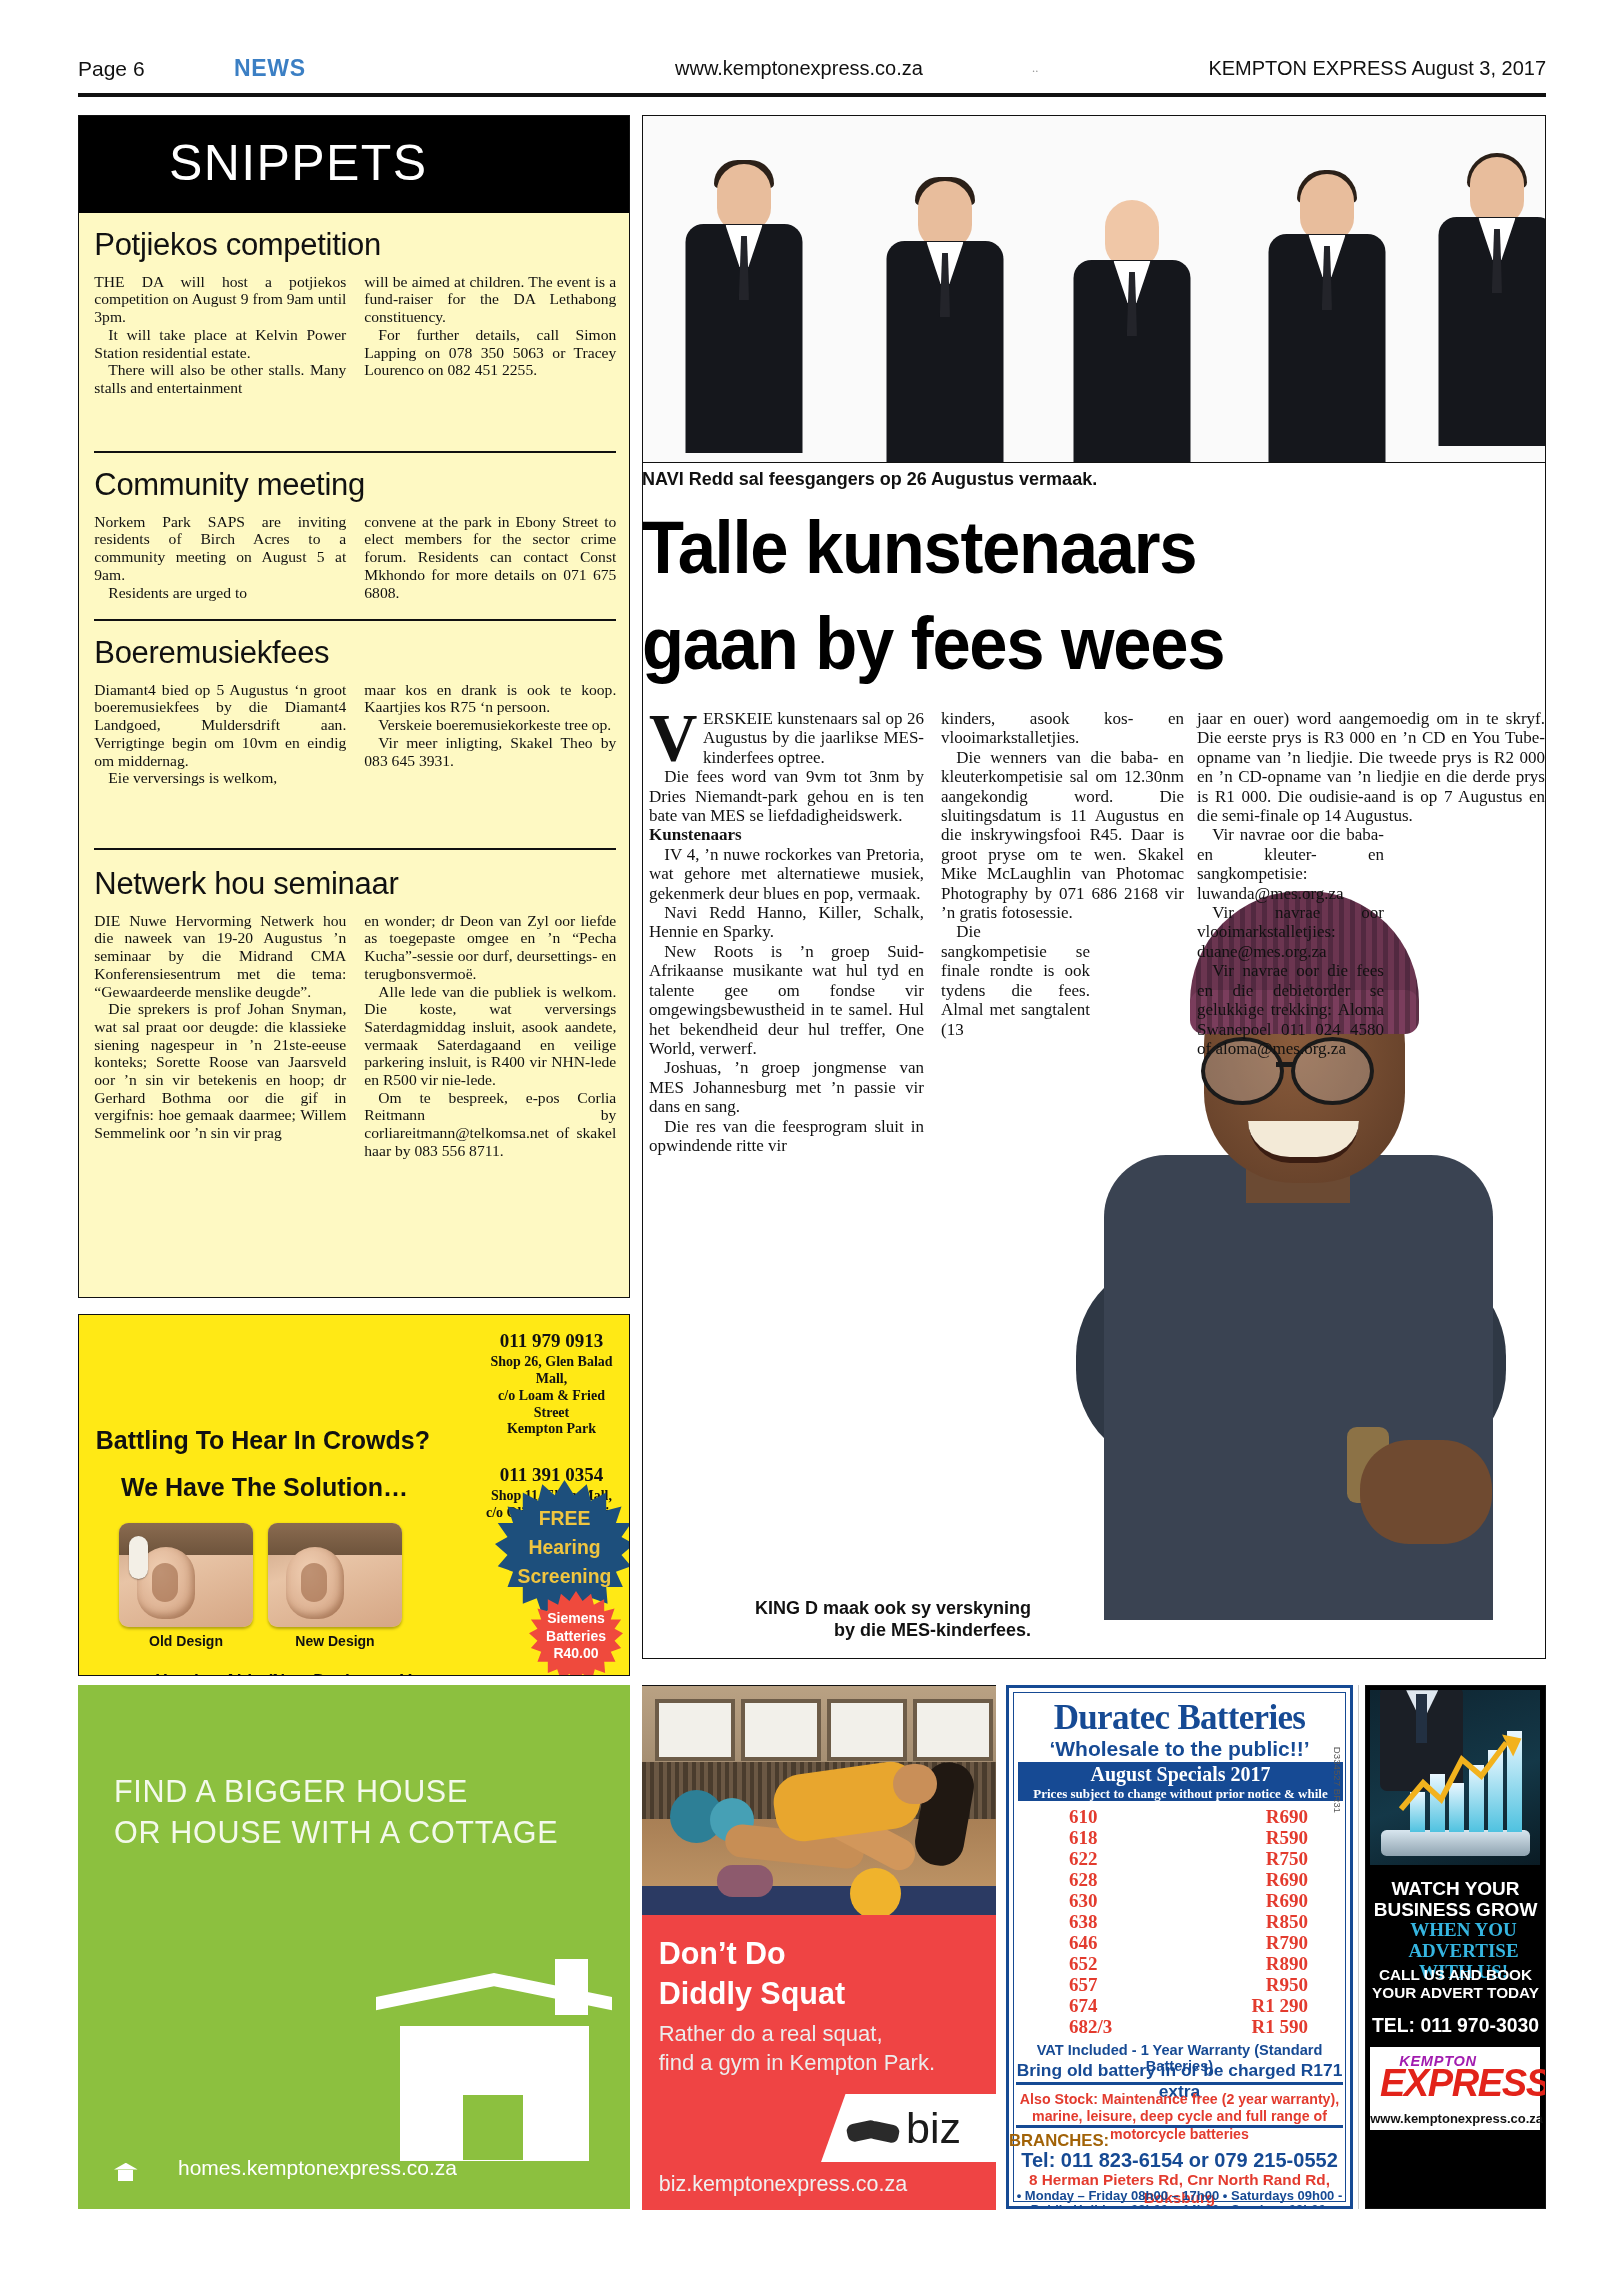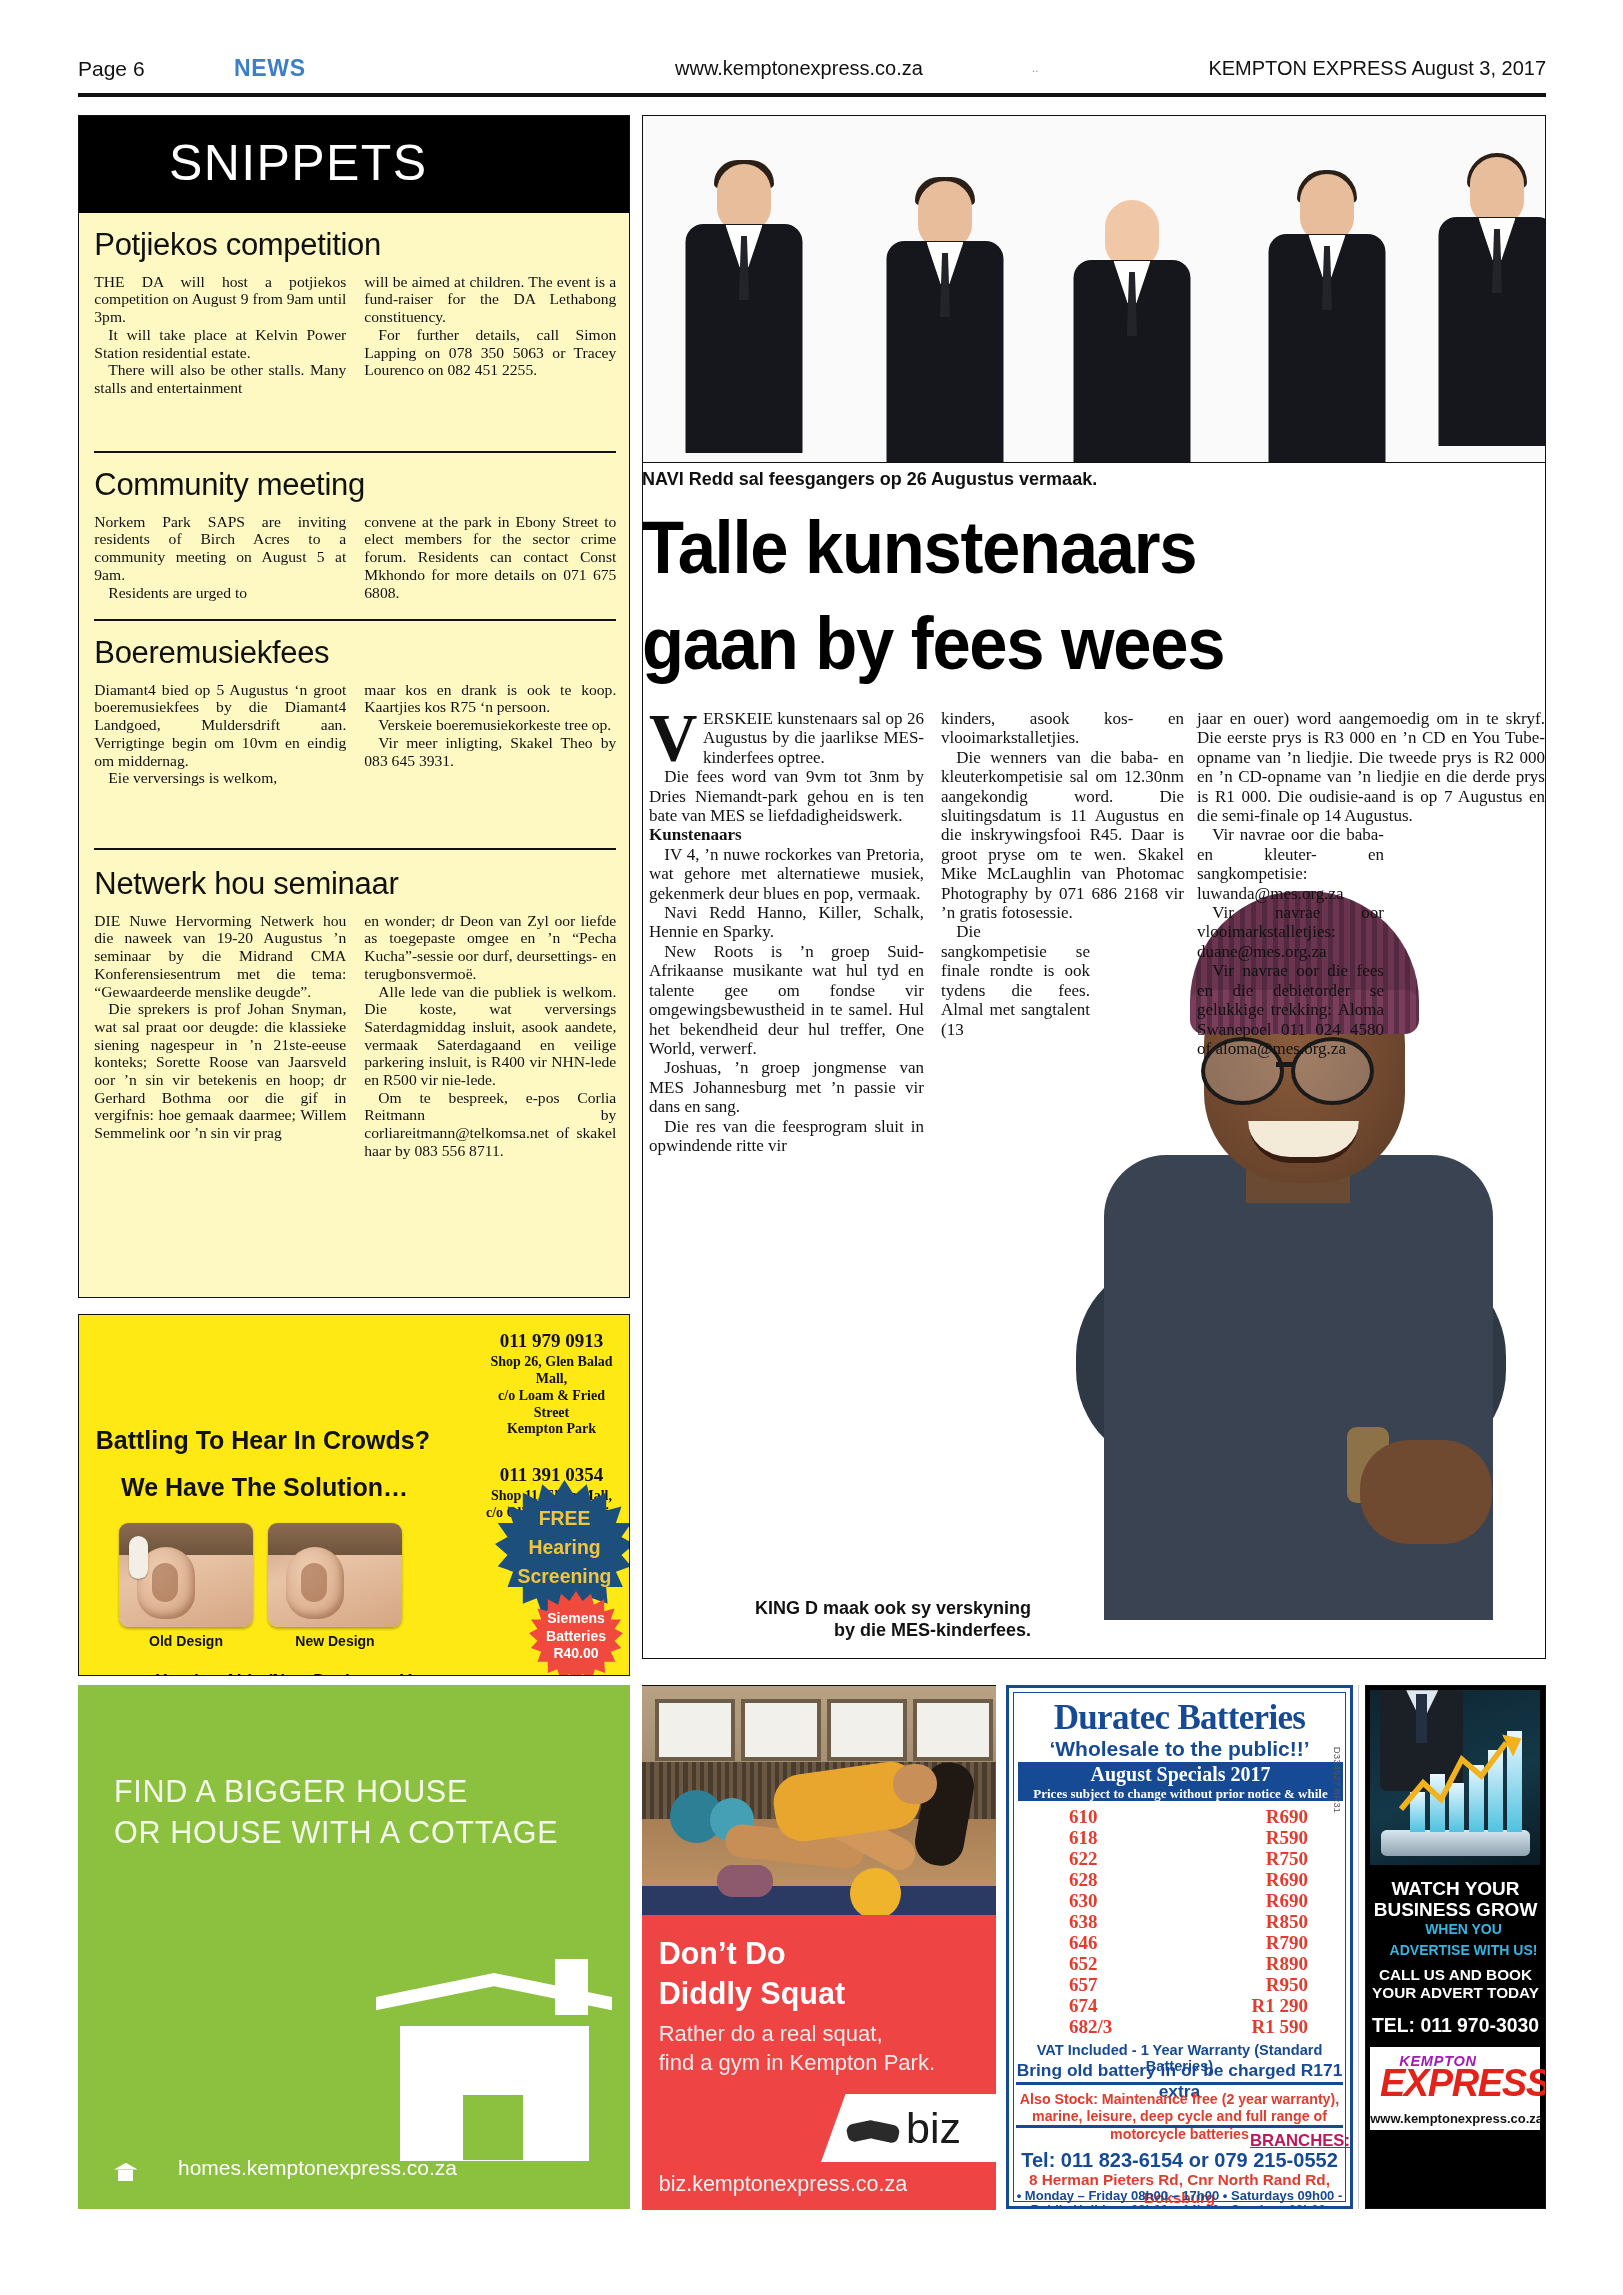--- a/index.html
+++ b/index.html
@@ -153,41 +153,41 @@
   .dur-sub{position:absolute;left:0;right:0;top:49px;text-align:center;font-size:21px;font-weight:bold;color:#164a94;font-family:"Liberation Sans",sans-serif;}
   .dur-band{position:absolute;left:9px;right:7px;top:74px;height:39px;background:#164a94;}
   .dur-band .b1{text-align:center;color:#fff;font-size:20px;font-weight:bold;font-family:"Liberation Serif",serif;margin-top:1.4px;}
   .dur-band .b2{text-align:center;color:#fff;font-size:13px;font-weight:bold;font-family:"Liberation Serif",serif;}
   .dur-tbl{position:absolute;left:7px;right:7px;top:118px;}
   .dur-row{display:flex;justify-content:space-between;padding:0 35px 0 53px;font-size:19px;font-weight:bold;color:#e33b2e;font-family:"Liberation Serif",serif;line-height:21px;}
   .dur-n1{position:absolute;left:0;right:0;top:354px;text-align:center;font-size:14.6px;font-weight:bold;color:#164a94;font-family:"Liberation Sans",sans-serif;}
   .dur-n2{position:absolute;left:0;right:0;top:372px;text-align:center;font-size:17.4px;font-weight:bold;color:#164a94;font-family:"Liberation Sans",sans-serif;}
   .dur-hr{position:absolute;left:7px;right:7px;height:2.8px;background:#164a94;}
   .dur-also{position:absolute;left:9.7px;right:9.7px;top:403px;text-align:center;font-size:14.2px;font-weight:bold;color:#e33b2e;font-family:"Liberation Sans",sans-serif;line-height:17.4px;}
-  .dur-br{position:absolute;left:0;right:0;top:443px;text-align:right;font-size:16.7px;font-weight:bold;color:#be185d;text-decoration:underline;font-family:"Liberation Sans",sans-serif;}
+  .dur-br{position:absolute;left:0;right:0;top:443px;text-align:left;font-size:16.7px;font-weight:bold;color:#a16207;font-family:"Liberation Sans",sans-serif;}
   .dur-tel1{position:absolute;left:0;right:0;top:461px;text-align:center;font-size:20px;font-weight:bold;color:#164a94;font-family:"Liberation Sans",sans-serif;}
   .dur-ad1{position:absolute;left:0;right:0;top:483px;text-align:center;font-size:15.3px;font-weight:bold;color:#e33b2e;font-family:"Liberation Sans",sans-serif;}
   .dur-h1{position:absolute;left:0;right:0;top:500px;text-align:center;font-size:13px;font-weight:bold;color:#164a94;font-family:"Liberation Sans",sans-serif;}
   .dur-h2{position:absolute;left:0;right:0;top:514px;text-align:center;font-size:13px;font-weight:bold;color:#164a94;font-family:"Liberation Sans",sans-serif;}
   .dur-code{position:absolute;right:7px;top:125px;font-size:9.7px;color:#555;transform:rotate(90deg);transform-origin:right top;font-family:"Liberation Sans",sans-serif;}
 
   
   .ke{position:absolute;left:1365px;top:1685px;width:181px;height:524px;background:#000;border:1.4px solid #111;box-sizing:border-box;overflow:hidden;}
   .ke-img{position:absolute;left:4.2px;top:4.2px;width:170px;height:175px;background:linear-gradient(160deg,#0e2430,#143848 55%,#0a1b24);overflow:hidden;}
   .ke-suit{position:absolute;left:9.7px;top:-2.8px;width:83px;height:104px;background:#1b1f26;border-radius:7px;}
   .ke-tie{position:absolute;left:46px;top:4.2px;width:11px;height:49px;background:#223042;}
   .ke-coll{position:absolute;left:36px;top:0;width:32px;height:25px;background:#dfe7ef;clip-path:polygon(0 0,100% 0,62% 100%,38% 100%);}
   .ke-bar{position:absolute;bottom:33px;width:15.3px;background:linear-gradient(#eaf7ff,#4fc2e0);}
   .ke-b1{left:40px;height:40px;} .ke-b2{left:60px;height:58px;} .ke-b3{left:79px;height:49px;}
   .ke-b4{left:99px;height:67px;} .ke-b5{left:118px;height:82px;} .ke-b6{left:137px;height:101px;}
   .ke-tablet{position:absolute;left:11px;bottom:9.7px;width:149px;height:26px;border-radius:5.6px;background:linear-gradient(#d8e6ef,#8fa3b0);}
   .ke-arrow{position:absolute;left:28px;bottom:42px;width:132px;height:90px;}
   .ke-arrow svg{display:block;}
   .ke-t1{position:absolute;left:0;right:0;top:192px;text-align:center;font-size:19px;font-weight:bold;color:#fff;font-family:"Liberation Sans",sans-serif;line-height:21px;}
-  .ke-t2{position:absolute;left:0;right:0;top:233px;text-align:center;font-size:14px;font-weight:bold;color:#35b5e0;font-family:Liberation Sans, sans-serif;line-height:21px;padding-left:16px;}
+  .ke-t2{position:absolute;left:0;right:0;top:233px;text-align:center;font-size:19px;font-weight:bold;color:#35b5e0;font-family:Liberation Serif, serif;line-height:21px;padding-left:16px;}
   .ke-t3{position:absolute;left:0;right:0;top:280px;text-align:center;font-size:15.3px;font-weight:bold;color:#fff;font-family:"Liberation Sans",sans-serif;line-height:18px;}
   .ke-tel{position:absolute;left:0;right:0;top:328px;text-align:center;font-size:19.4px;font-weight:bold;color:#fff;font-family:"Liberation Sans",sans-serif;}
   .ke-logo{position:absolute;left:4.2px;top:361px;width:170px;height:83px;background:#fff;}
   .ke-k{position:absolute;left:29px;top:5.6px;font-size:14.6px;font-weight:bold;color:#a21caf;font-family:"Liberation Sans",sans-serif;font-style:italic;letter-spacing:0.7px;}
   .ke-e{position:absolute;left:9.7px;top:15.3px;font-size:38px;font-weight:bold;color:#e2231a;font-family:"Liberation Sans",sans-serif;font-style:italic;letter-spacing:-1.4px;}
   .ke-url{position:absolute;left:0;right:0;top:64px;text-align:center;font-size:13px;font-weight:bold;color:#111;font-family:"Liberation Sans",sans-serif;}
   .ke-vrule{position:absolute;left:1358px;top:1685px;width:1.4px;height:524px;background:#ccc;}
 </style>
 </head>
 <body>

